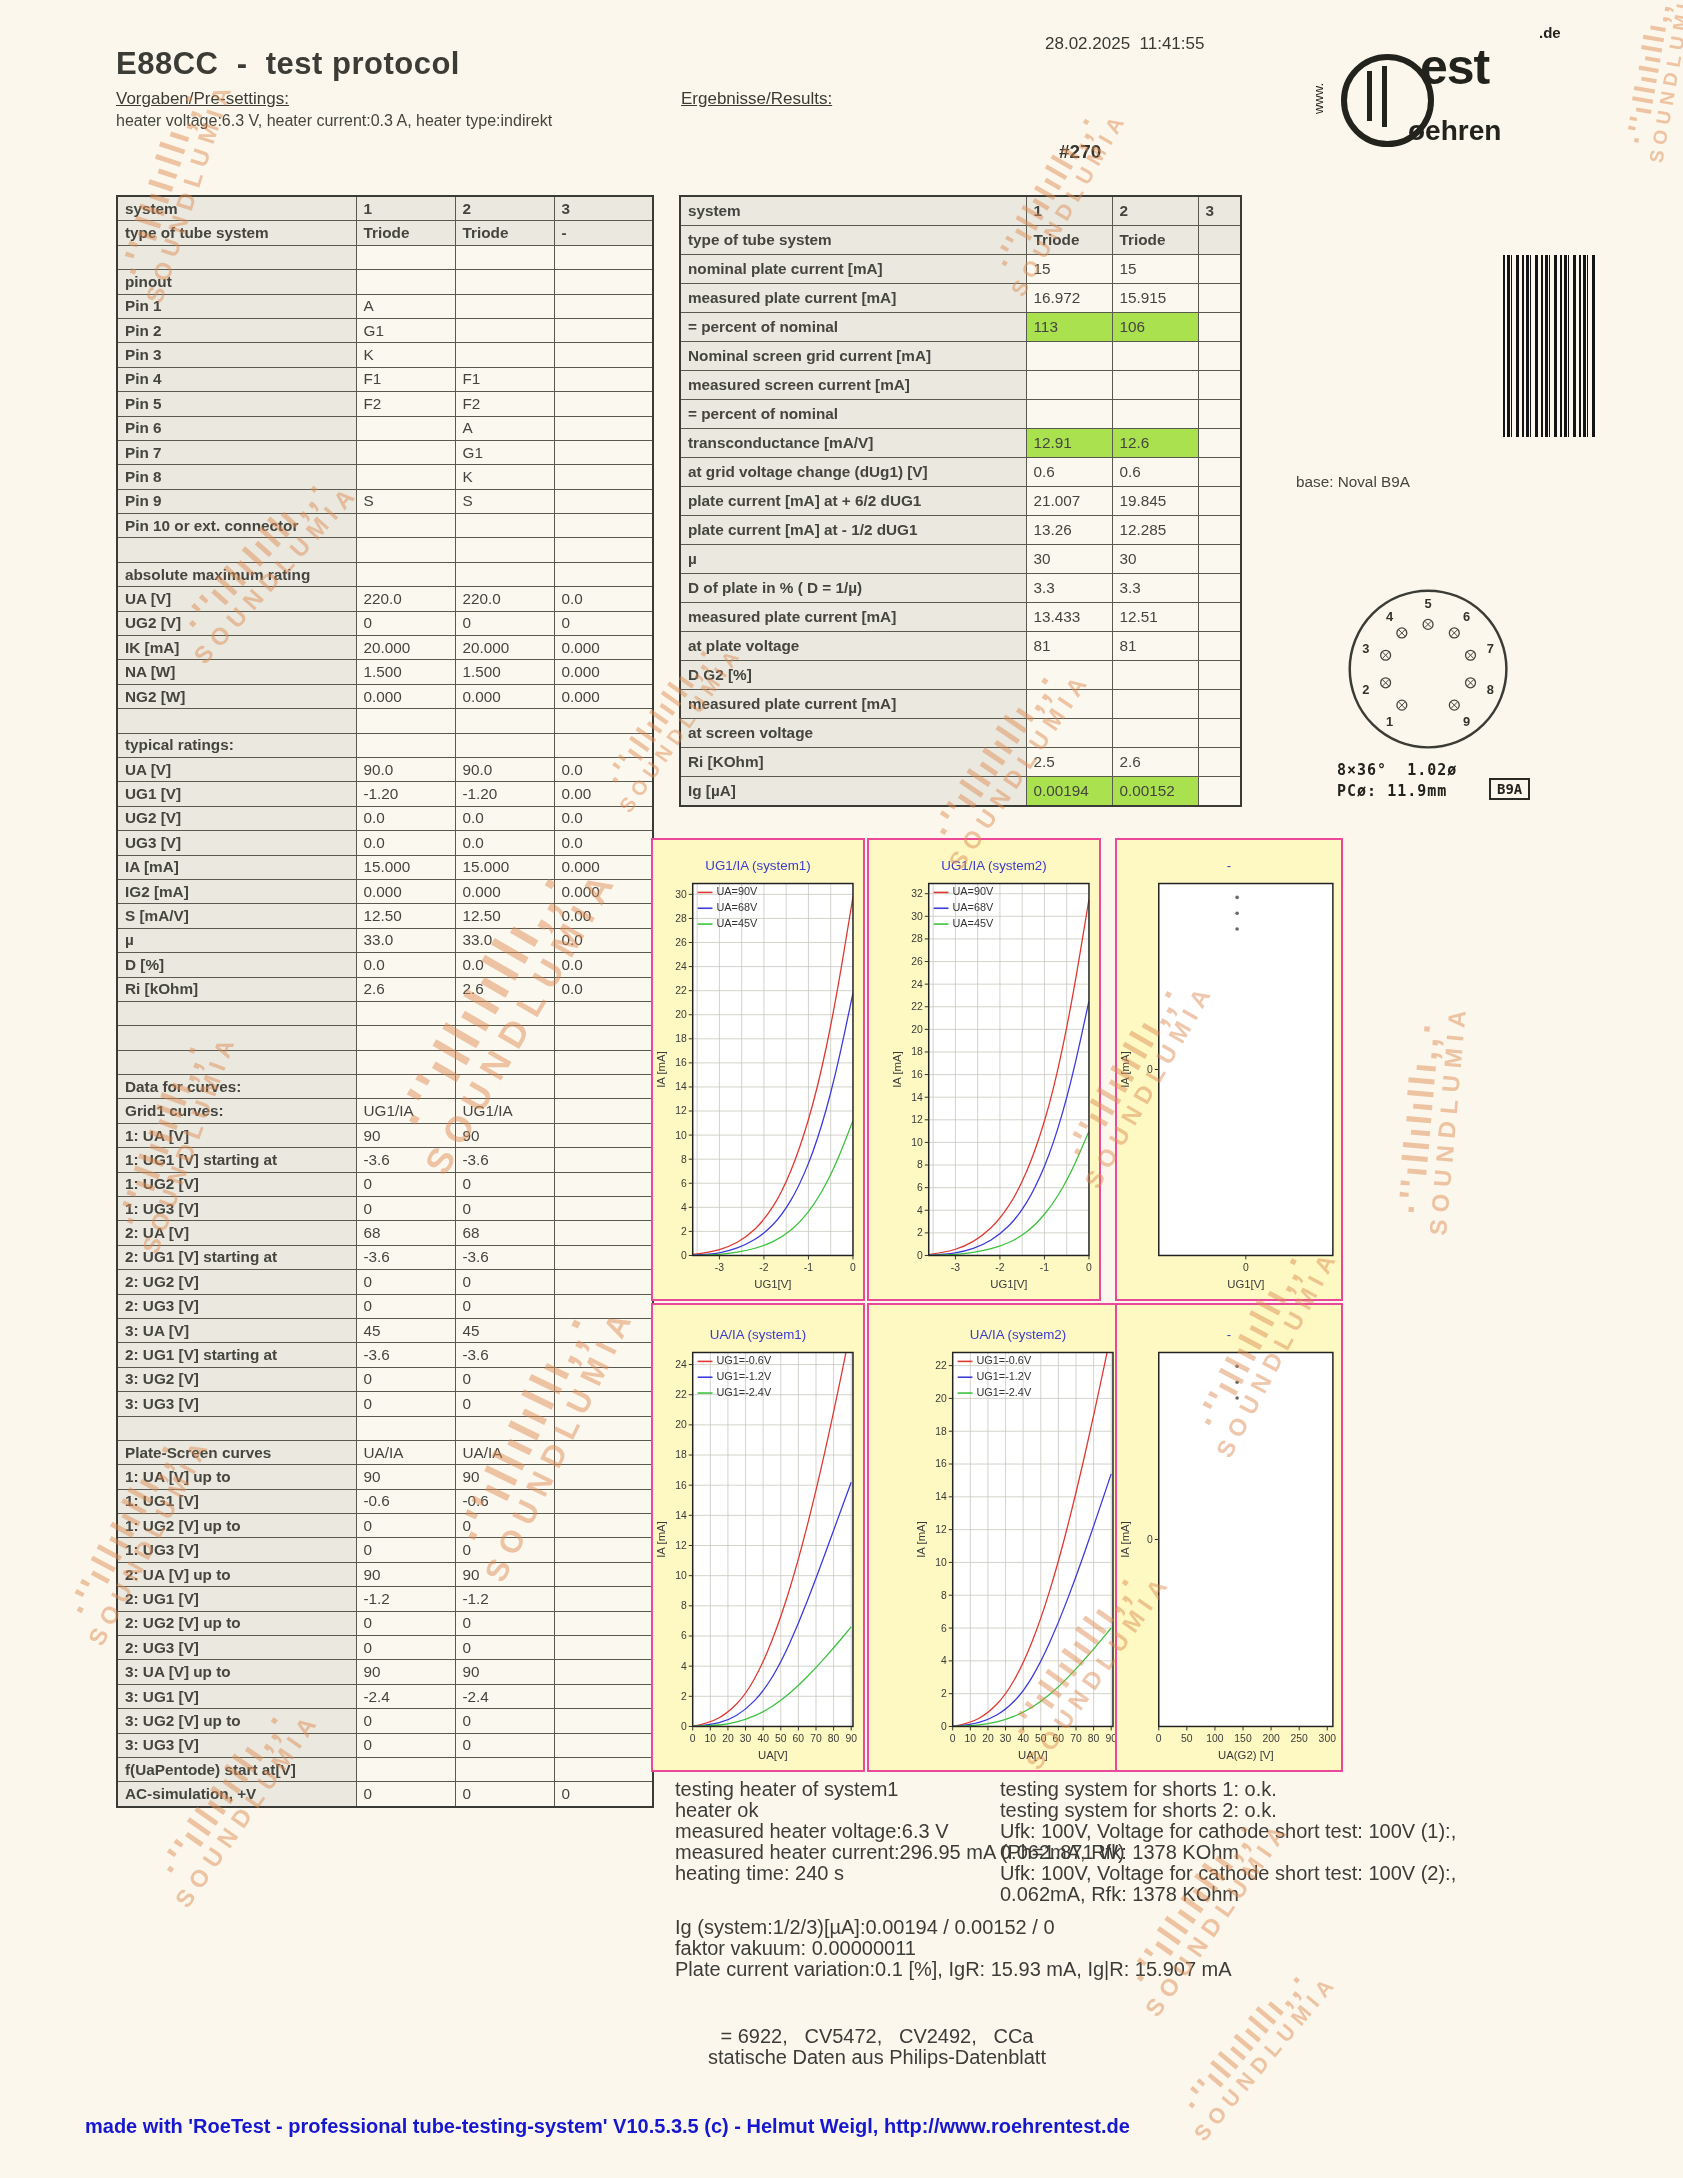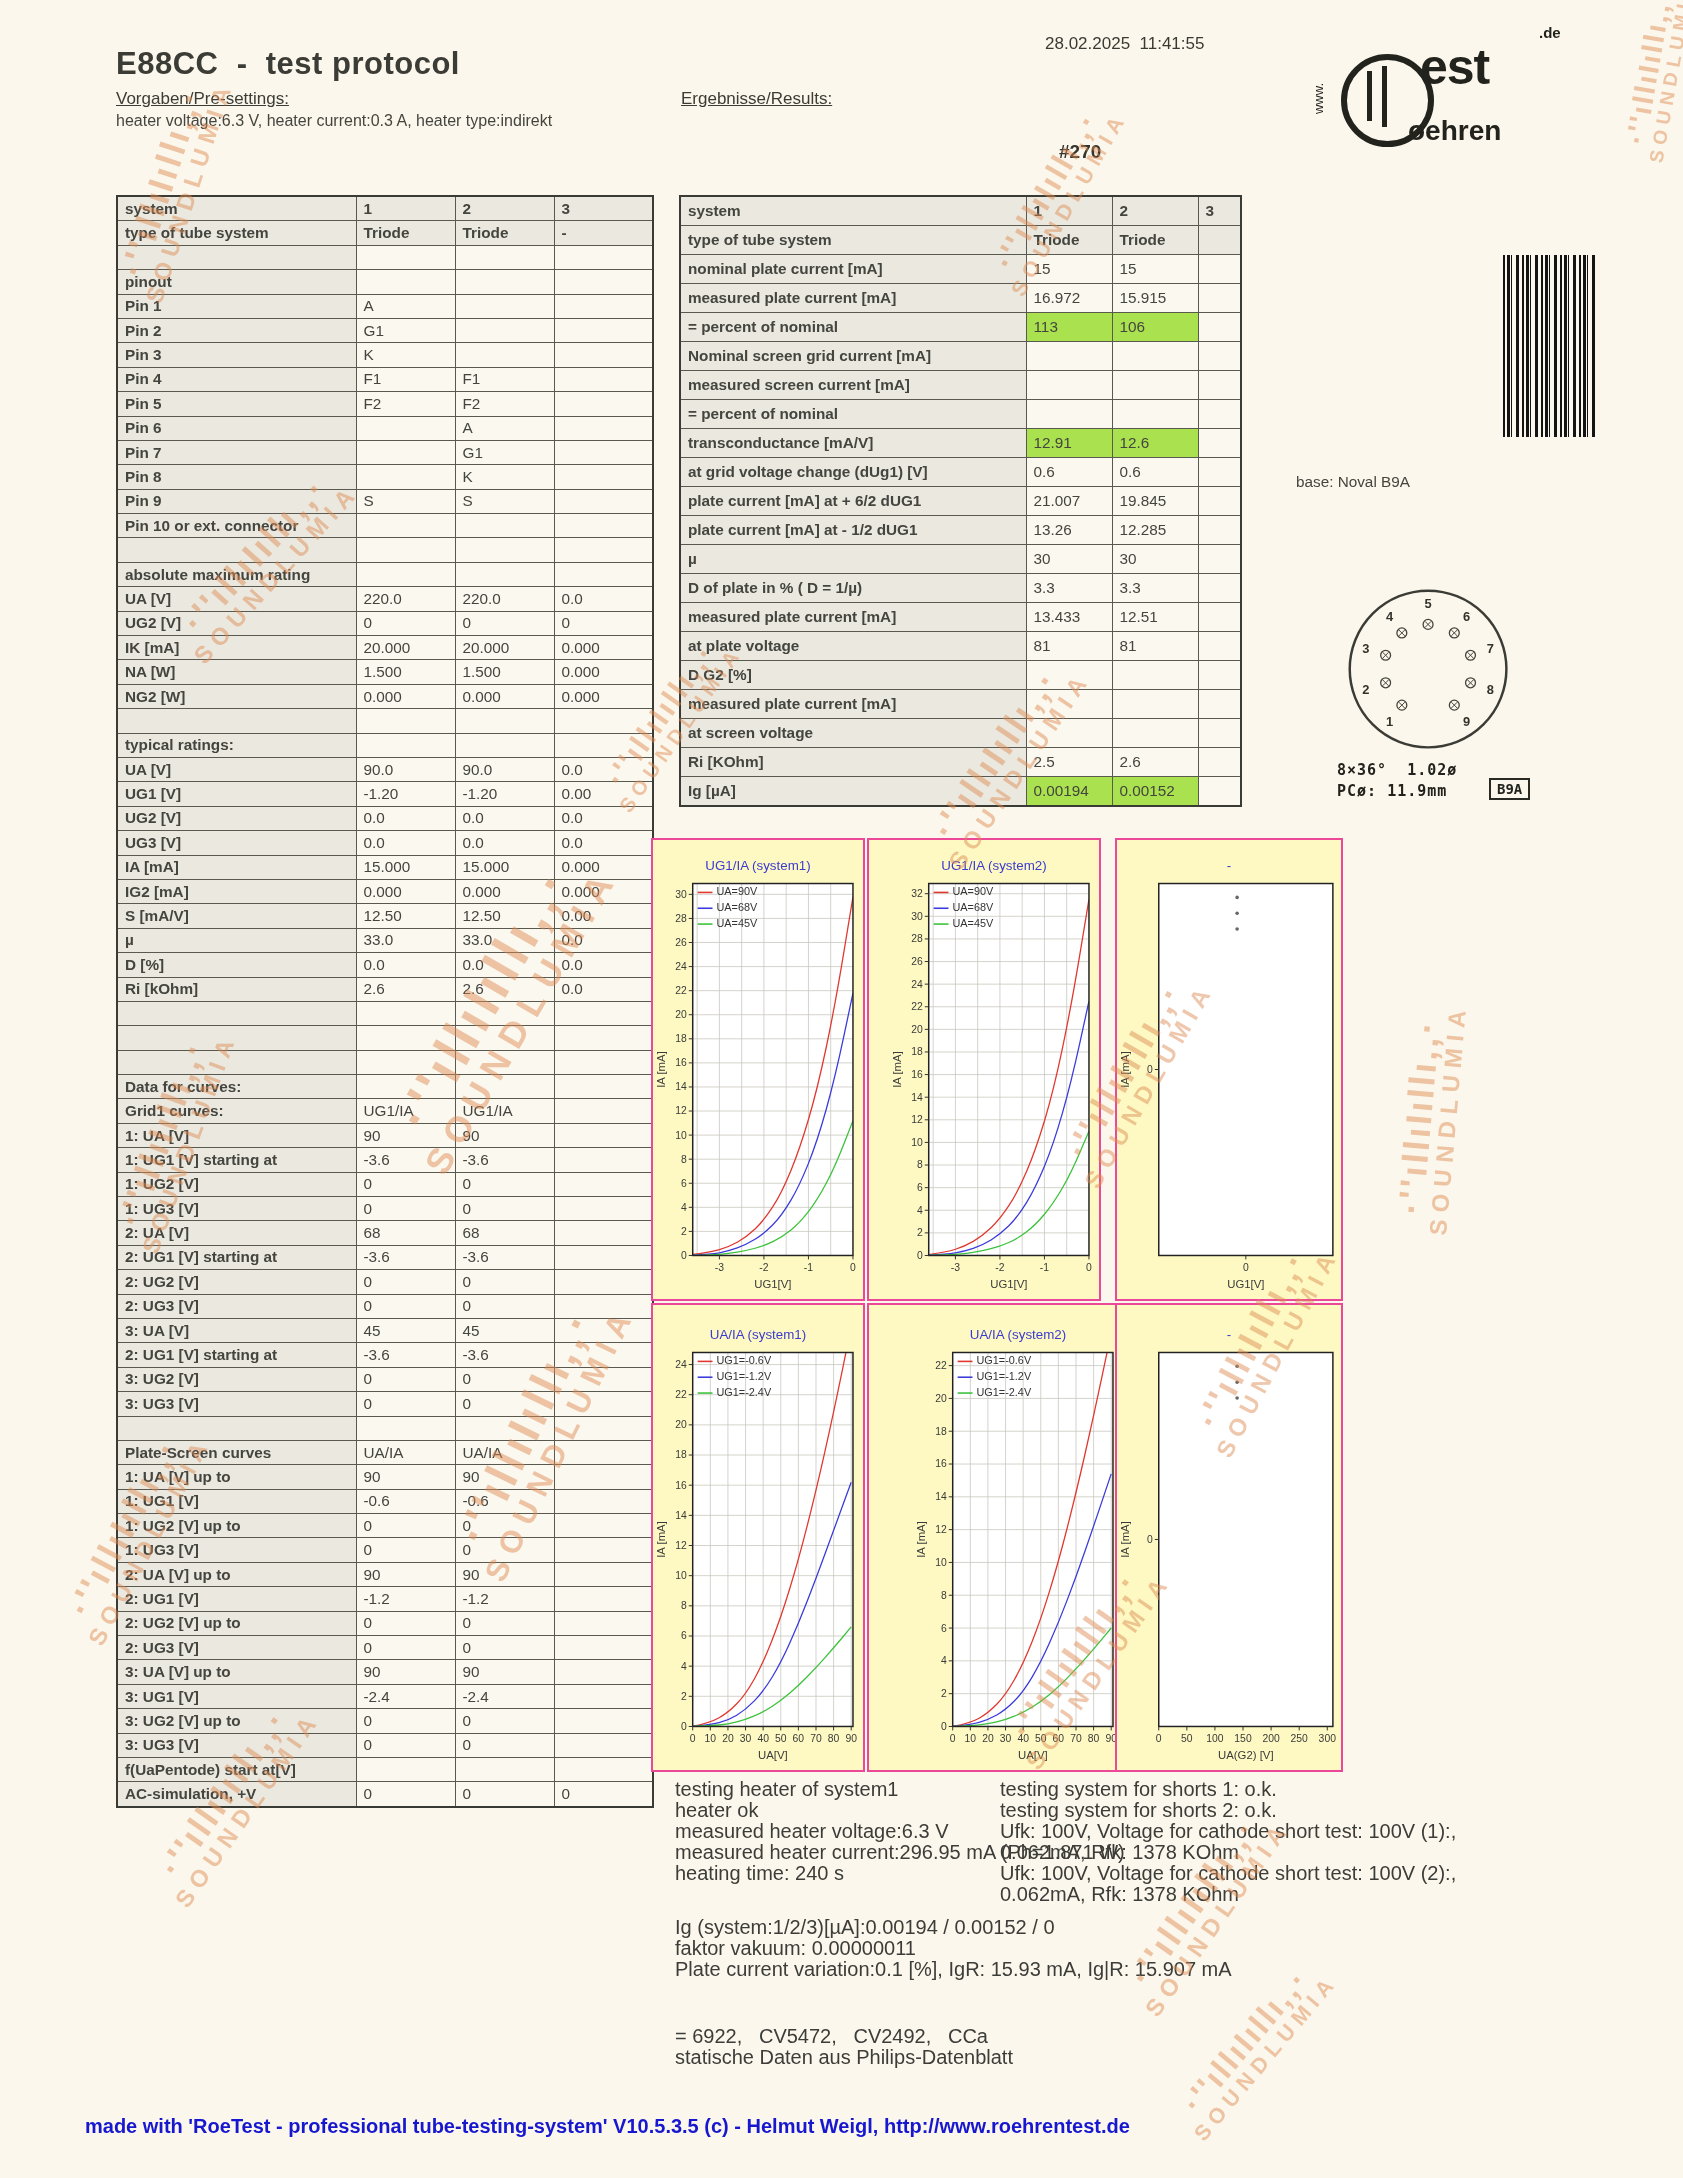--- a/index.html
+++ b/index.html
@@ -53,21 +53,21 @@
   #logo-est{position:absolute;left:101px;top:18px;font-size:50px;font-weight:bold;letter-spacing:-1px;}
   #logo-oehren{position:absolute;left:89px;top:95px;font-size:28px;font-weight:bold;}
   #logo-de{position:absolute;left:220px;top:4px;font-size:15px;font-weight:bold;text-align:right;}
   #logo-www{position:absolute;left:-16px;top:71px;font-size:13px;transform:rotate(-90deg);}
 
   
   .notes{font-size:20px;color:#3c3c38;line-height:21px;}
   #notes-left{left:675px;top:1779px;}
   #notes-ig{left:675px;top:1917px;}
   #notes-right{left:1000px;top:1779px;}
-  #equiv{left:675px;top:2026px;}
+  #equiv{left:708px;top:2026px;text-align:center;}
   #equiv div{white-space:pre;}
 
   #footer{left:85px;top:2115px;font-size:20px;font-weight:bold;color:#1717cf;}
 
   
   .wm{position:absolute;color:rgba(222,138,82,.48);font-weight:bold;text-align:center;
       white-space:nowrap;pointer-events:none;z-index:5;}
   .wm .l1{display:block;font-size:36px;letter-spacing:3px;line-height:30px;}
   .wm .l2{display:block;font-size:24px;letter-spacing:7px;}
 </style>

